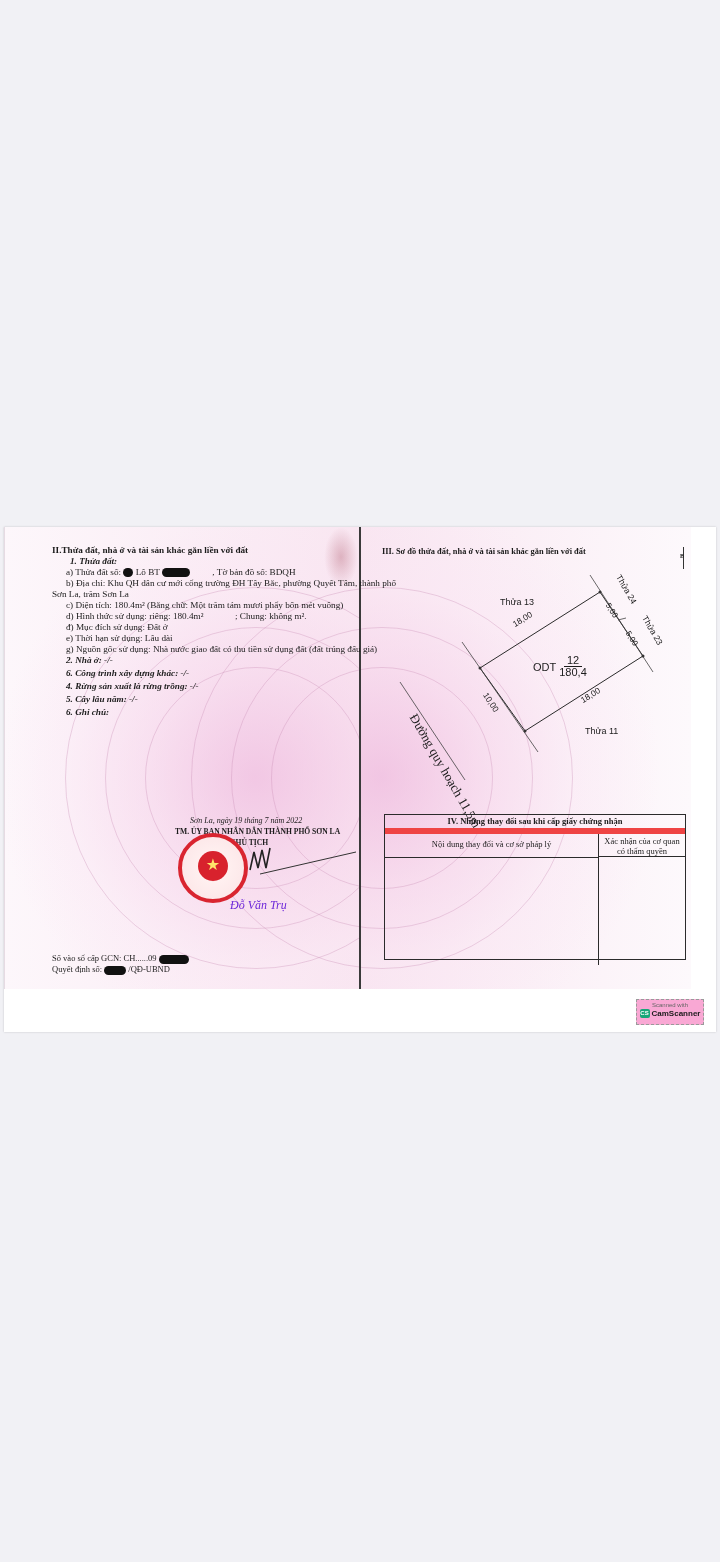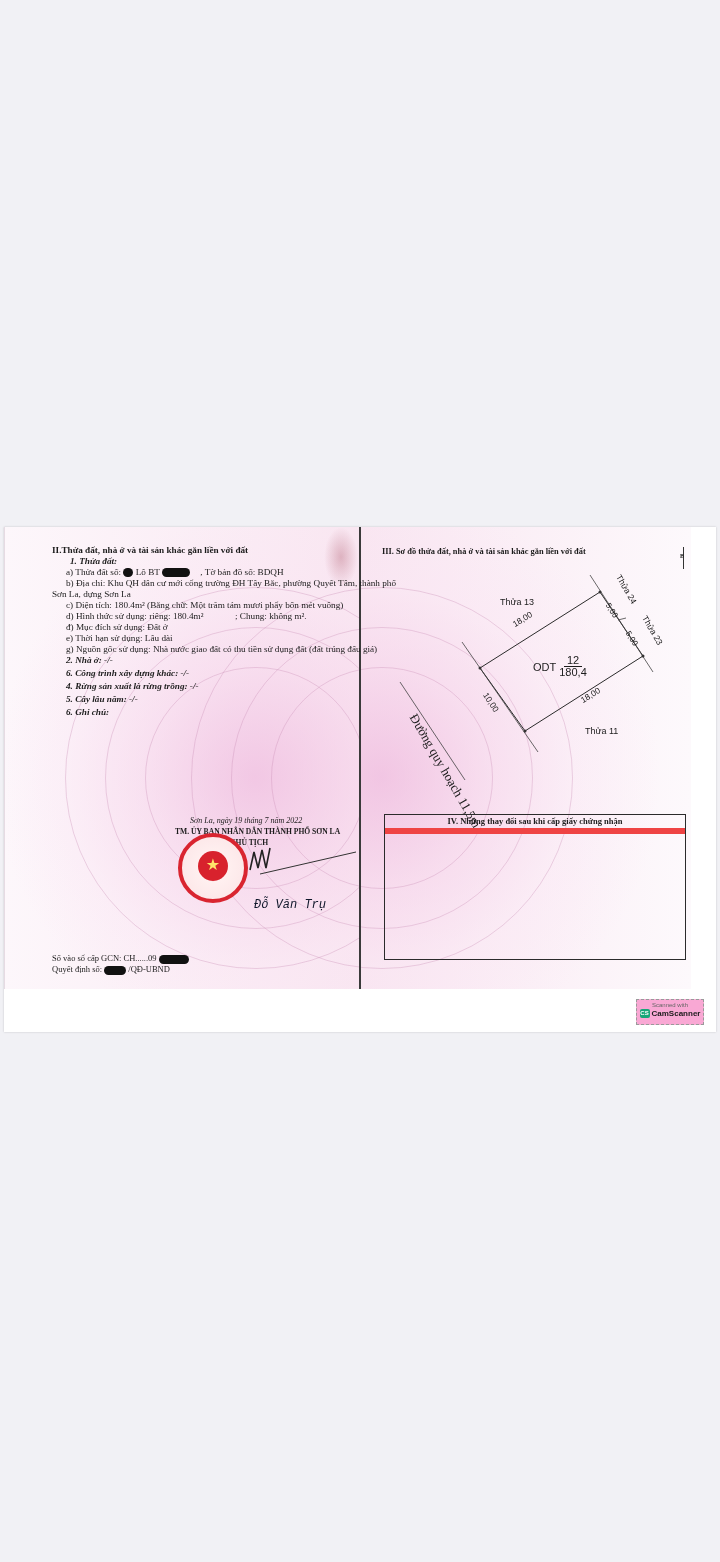--- a/index.html
+++ b/index.html
@@ -42,21 +42,21 @@
   .redact { display: inline-block; background: #111; border-radius: 5px; height: 9px; vertical-align: middle; }
   .seal {
     position: absolute; left: 178px; top: 833px; width: 70px; height: 70px; border-radius: 50%;
     border: 4px solid #d92530; background: radial-gradient(circle, #f6c6ca 0, #f6c6ca 30%, #fff0f0 31%, #fbe3e5 100%);
     box-sizing: border-box;
   }
   .seal-inner {
     position: absolute; left: 16px; top: 14px; width: 30px; height: 30px; border-radius: 50%;
     background: #d8222d; color: #ffe56a; font-size: 16px; text-align: center; line-height: 28px;
   }
-  .signer { position: absolute; left: 230px; top: 898px; font-family: Liberation Mono, monospace; font-style: italic; font-size: 12px; color: #0f172a; margin-left: 24px; }
+  .signer { position: absolute; left: 230px; top: 898px; font-family: Liberation Serif, serif; font-style: italic; font-size: 12px; color: #6d28d9; }
   .table4 { position: absolute; left: 384px; top: 814px; width: 302px; height: 146px; border: 1px solid #2b2b2b; box-sizing: border-box; }
   .t4-head { height: 13px; border-bottom: 6px solid #ef4444; font-size: 8.5px; font-weight: bold; text-align: center; line-height: 13px; color:#1c1c1c; }
   .t4-cols { display: flex; height: 131px; }
   .t4-col1 { width: 213px; border-right: 1px solid #2b2b2b; text-align: center; font-size: 8.5px; padding-top: 3px; color:#1c1c1c; }
   .t4-col2 { flex: 1; text-align: center; font-size: 8.5px; padding-top: 2px; line-height: 10px; color:#1c1c1c; }
   .t4-col1 .hdr, .t4-col2 .hdr { border-bottom: 1px solid #2b2b2b; height: 20px; }
   .t4-col1 .hdr { line-height: 14px; }
   .camscanner {
     position: absolute; left: 636px; top: 999px; width: 68px; height: 26px; border: 1px dashed #9a9a9a;
     background: #f9a8d4; box-sizing: border-box; font-family: "Liberation Sans", sans-serif;
@@ -86,24 +86,24 @@
   <div class="fold"></div>
 </div>
 
 <div class="txt b" style="left:52px;top:545px;">II.Thửa đất, nhà ở và tài sản khác gắn liền với đất</div>
 <div class="txt b i" style="left:70px;top:556px;">1. Thửa đất:</div>
 <div class="txt" style="left:66px;top:567px;">
   <span>a) Thửa đất số:</span>
   <span class="redact" style="width:10px;"></span>
   <span>Lô BT</span>
   <span class="redact" style="width:28px;"></span>
-  <span style="margin-left:8px;text-align:right;">, Tờ bản đồ số: BDQH</span>
+  <span style="margin-left:20px;text-align:right;">, Tờ bản đồ số: BDQH</span>
 </div>
 <div class="txt" style="left:66px;top:578px;">b) Địa chỉ: Khu QH dân cư mới cổng trường ĐH Tây Bắc, phường Quyết Tâm, thành phố</div>
-<div class="txt" style="left:52px;top:589px;">Sơn La, dựng Sơn La</div>
+<div class="txt" style="left:52px;top:589px;">Sơn La, trăm Sơn La</div>
 <div class="txt" style="left:66px;top:600px;">c) Diện tích: 180.4m² (Bằng chữ: Một trăm tám mươi phẩy bốn mét vuông)</div>
 <div class="txt" style="left:66px;top:611px;">d) Hình thức sử dụng: riêng: 180.4m²</div>
 <div class="txt" style="left:235px;top:611px;">; Chung:  không      m².</div>
 <div class="txt" style="left:66px;top:622px;">đ) Mục đích sử dụng: Đất ở</div>
 <div class="txt" style="left:66px;top:633px;">e) Thời hạn sử dụng: Lâu dài</div>
 <div class="txt" style="left:66px;top:644px;">g) Nguồn gốc sử dụng: Nhà nước giao đất có thu tiền sử dụng đất (đất trúng đấu giá)</div>
 <div class="txt b i" style="left:66px;top:655px;">2. Nhà ở: -/-</div>
 <div class="txt b i" style="left:66px;top:668px;">6. Công trình xây dựng khác: -/-</div>
 <div class="txt b i" style="left:66px;top:681px;">4. Rừng sản xuất là rừng trồng: -/-</div>
 <div class="txt b i" style="left:66px;top:694px;">5. Cây lâu năm: -/-</div>
@@ -163,20 +163,31 @@
   <span style="display:inline-flex;flex-direction:column;align-items:center;line-height:11px;">
     <span style="border-bottom:1px solid #1c1c1c;padding:0 3px;">12</span>
     <span>180,4</span>
   </span>
 </div>
 
 <div class="txt" style="left:418px;top:712px;font-size:13px;transform:rotate(60deg);transform-origin:left top;">Đường quy hoạch 11,5m</div>
 
 <div class="table4">
   <div class="t4-head">IV. Những thay đổi sau khi cấp giấy chứng nhận</div>
+  <div class="t4-cols">
+    <div class="t4-col1">
+      <div class="hdr">Nội dung thay đổi và cơ sở pháp lý</div>
+    </div>
+    <div class="t4-col2">
+      <div class="hdr">
+        <div>Xác nhận của cơ quan</div>
+        <div>có thẩm quyền</div>
+      </div>
+    </div>
+  </div>
 </div>
 
 <div class="camscanner">
   <div class="cs-top">Scanned with</div>
   <div class="cs-row">
     <div class="cs-logo">CS</div>
     <div class="cs-name">CamScanner</div>
   </div>
 </div>
 

